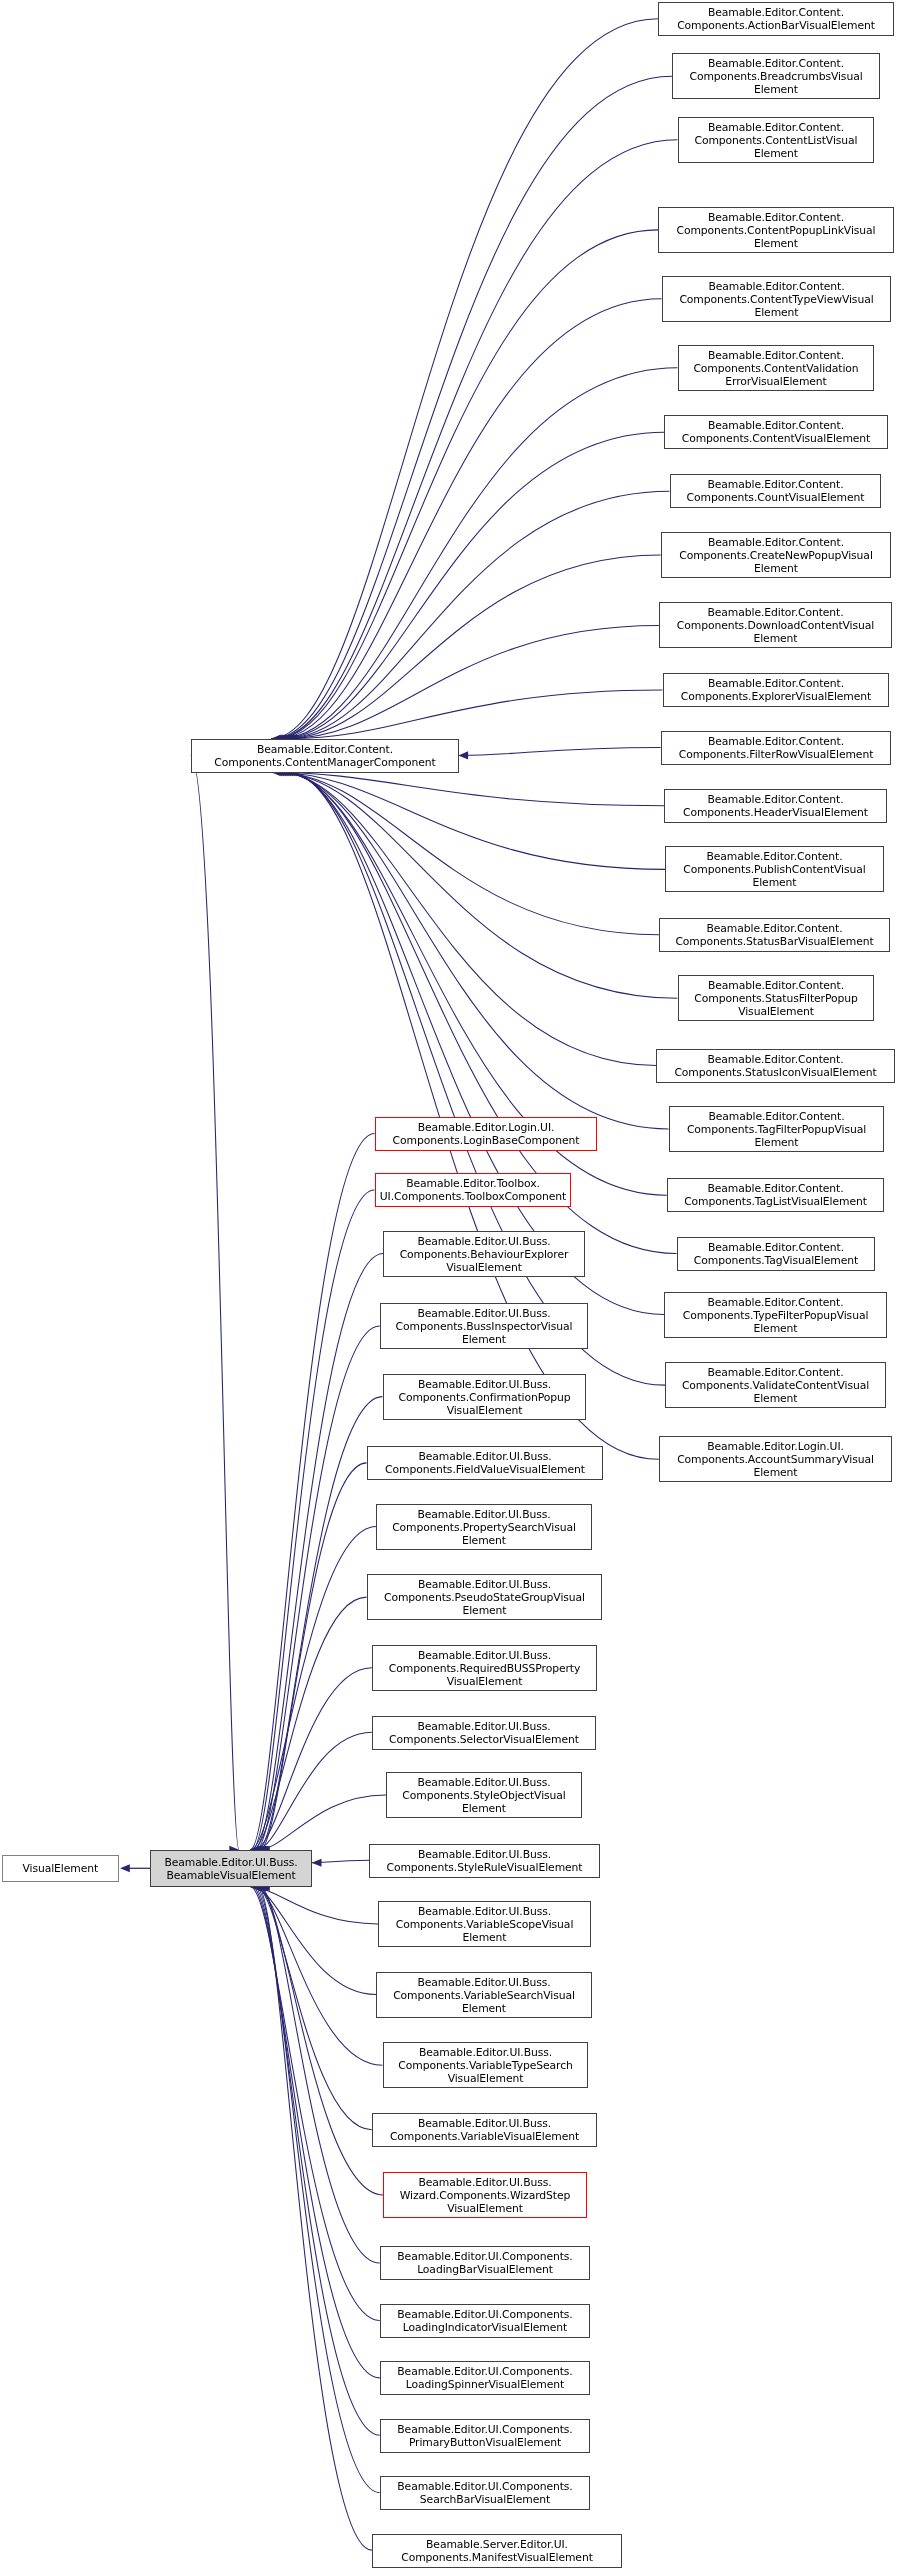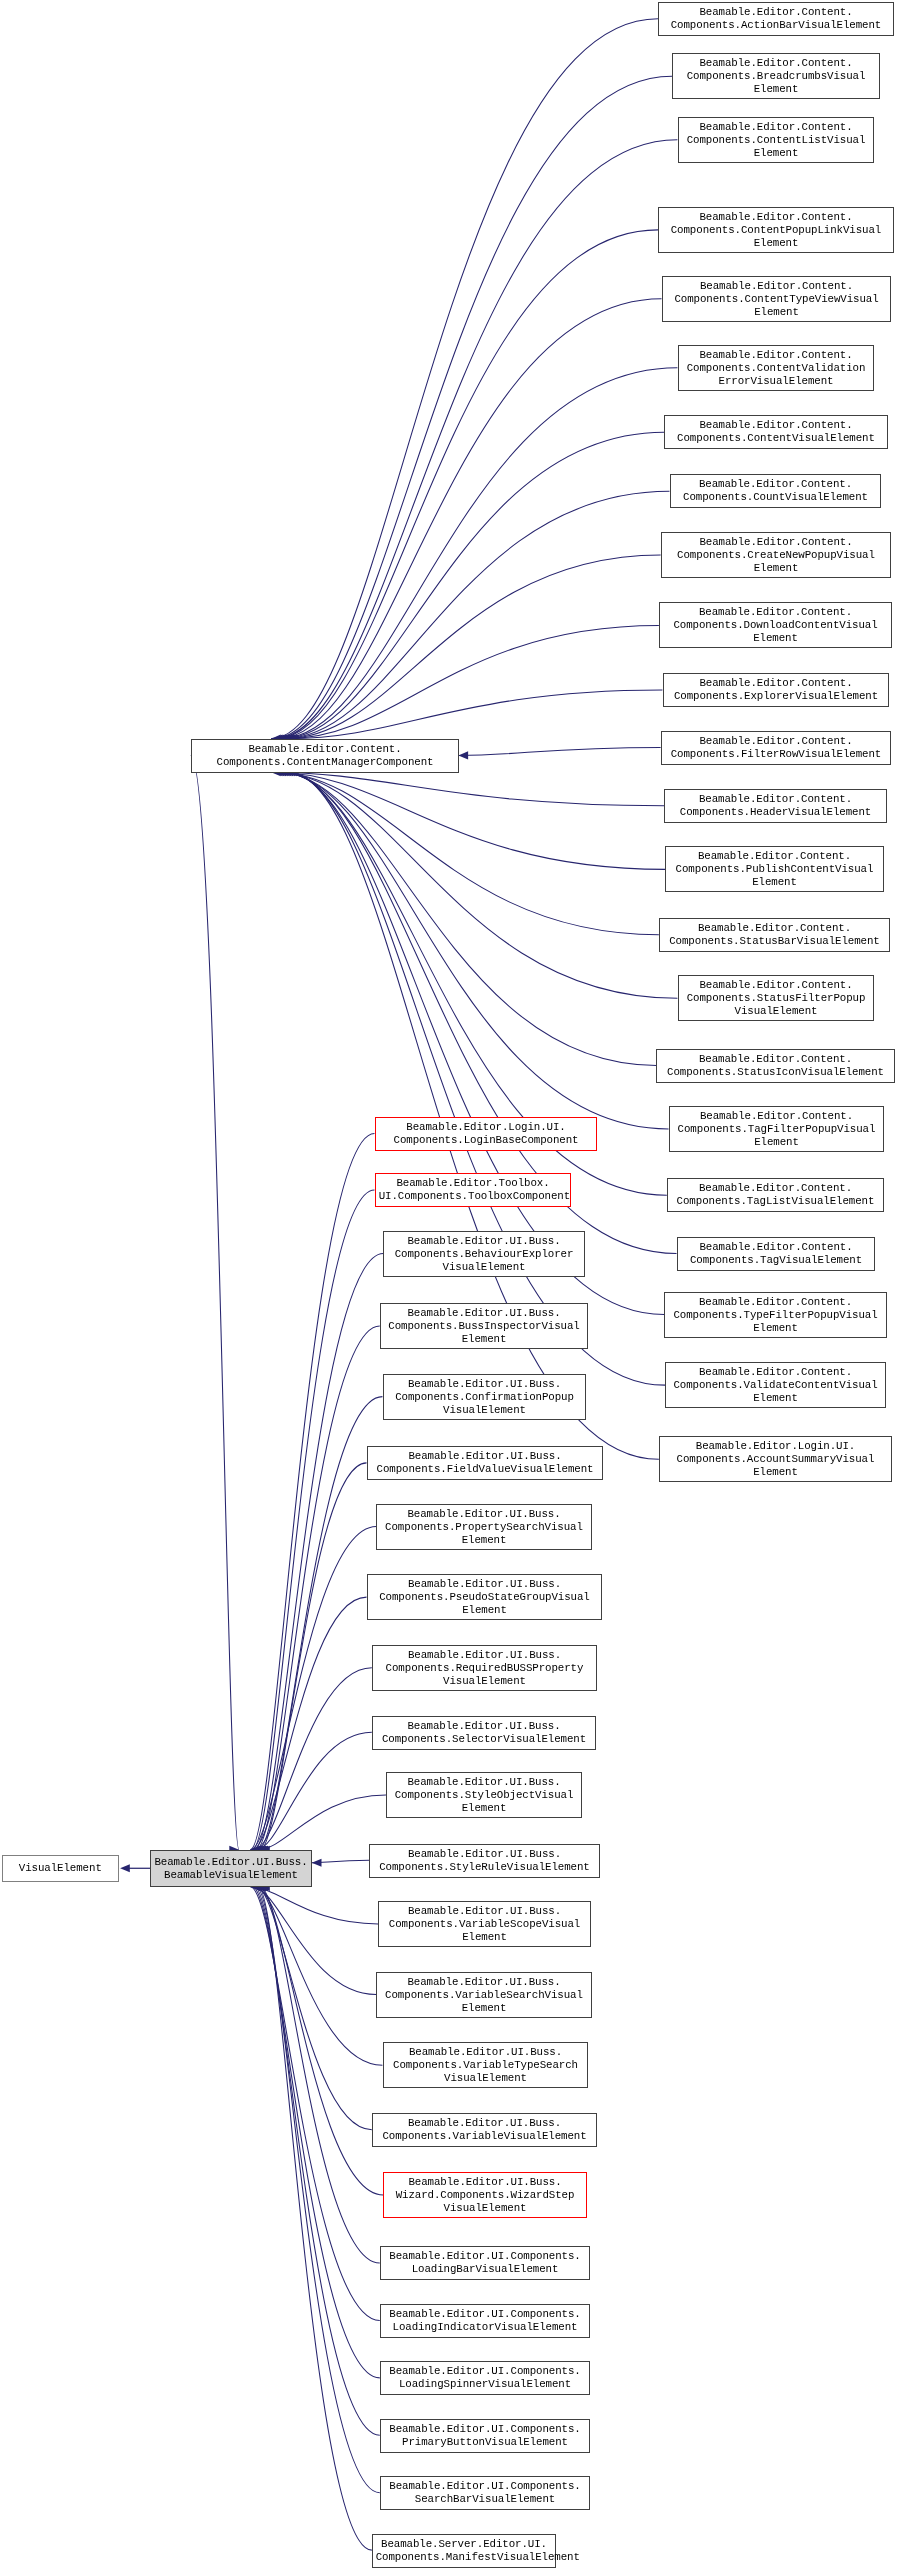--- a/index.html
+++ b/index.html
@@ -34,21 +34,20 @@
     text-align: center;
     font-size: 10.8px;
     line-height: 13px;
     color: #000000;
     background: #ffffff;
     border: 0.9px solid #404040;
     padding: 1.8px 2.7px;
     letter-spacing: -0.1px;
     white-space: pre-line;
     z-index: 2;
-    font-family: Liberation Mono, monospace;
   }
   .node.root {
     background: #d4d4d4;
     border: 0.9px solid #404040;
     font-weight: normal;
   }
   .node.redborder {
     border: 0.9px solid #ff0000;
   }
   .node.plain {
@@ -273,16 +272,16 @@
     <div class="node" style="left: 380px; top: 2246px; width: 210px; height: 34px;"><span>Beamable.Editor.UI.Components.
 LoadingBarVisualElement</span></div>
     <div class="node" style="left: 380px; top: 2304px; width: 210px; height: 34px;"><span>Beamable.Editor.UI.Components.
 LoadingIndicatorVisualElement</span></div>
     <div class="node" style="left: 380px; top: 2361px; width: 210px; height: 34px;"><span>Beamable.Editor.UI.Components.
 LoadingSpinnerVisualElement</span></div>
     <div class="node" style="left: 380px; top: 2419px; width: 210px; height: 34px;"><span>Beamable.Editor.UI.Components.
 PrimaryButtonVisualElement</span></div>
     <div class="node" style="left: 380px; top: 2476px; width: 210px; height: 34px;"><span>Beamable.Editor.UI.Components.
 SearchBarVisualElement</span></div>
-    <div class="node" style="left: 372px; top: 2534px; width: 184px; height: 34px;"><span>Beamable.Server.Editor.UI.
+    <div class="node" style="left: 372px; top: 2534px; width: 250px; height: 34px;"><span>Beamable.Server.Editor.UI.
 Components.ManifestVisualElement</span></div>
   </div>
 
 
 </body></html>

